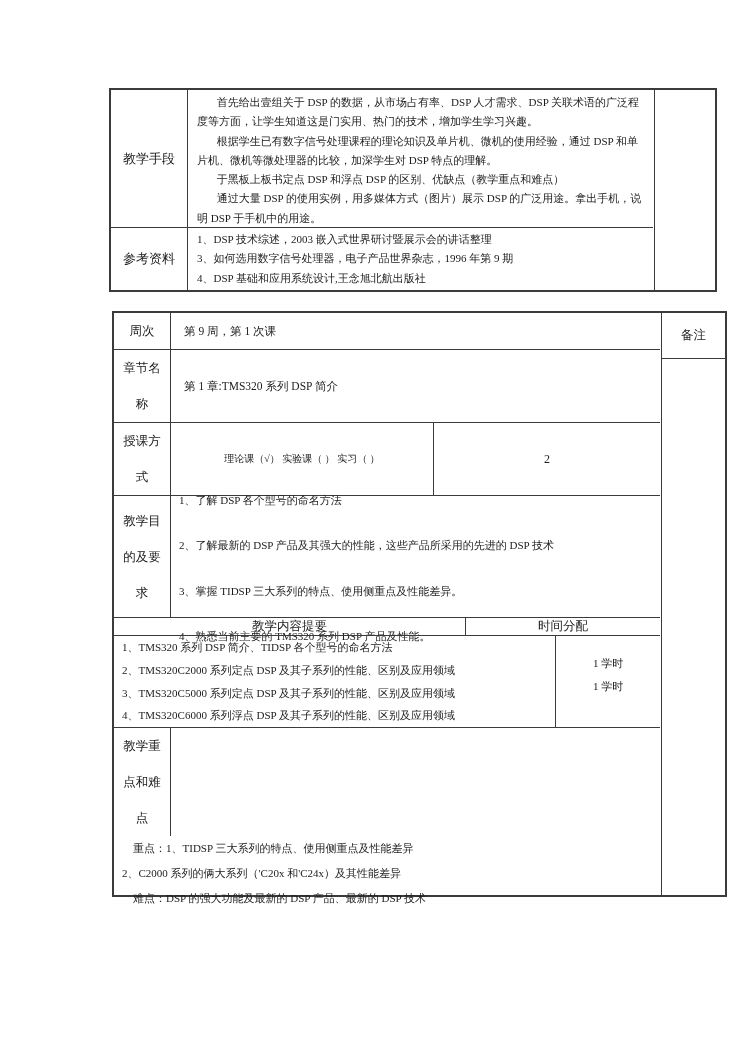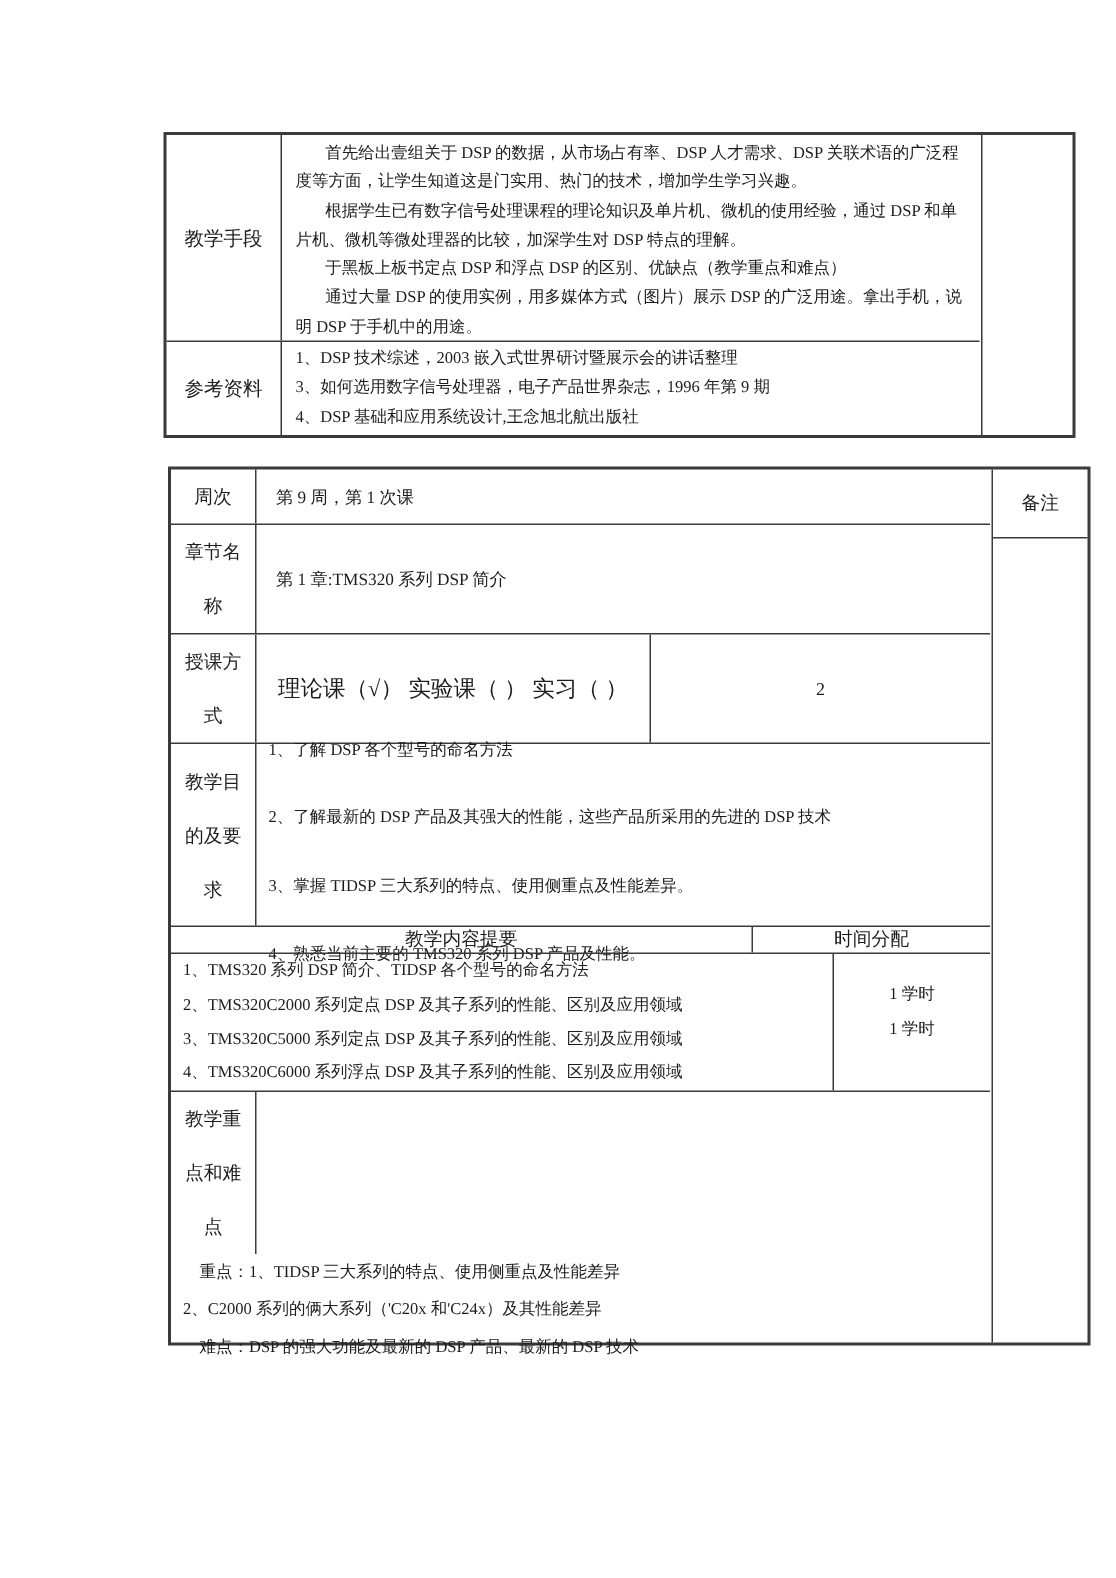--- a/index.html
+++ b/index.html
@@ -30,26 +30,26 @@
   #t2 .remarks-col{position:absolute;top:0;right:0;bottom:0;width:64px;border-left:1px solid #3b3b3b;display:flex;flex-direction:column;}
   #t2 .remarks-header{height:46px;border-bottom:1px solid #3b3b3b;display:flex;align-items:center;justify-content:center;font-size:12.5px;}
   #t2 .remarks-body{flex:1;}
   #t2 .row{display:flex;border-bottom:1px solid #3b3b3b;}
   #t2 .row:last-child{border-bottom:none;flex-direction:column;}
   #t2 .r1{height:46px;} #t2 .r2{height:76px;} #t2 .r3{height:75px;}
   #t2 .r4{height:122px;} #t2 .r5{height:37px;} #t2 .r6{height:114px;} #t2 .r7{flex:1;}
   #t2 .lab{width:57px;border-right:1px solid #3b3b3b;display:flex;align-items:center;justify-content:center;font-size:12.5px;text-align:center;}
   #t2 .lab span{display:inline-block;width:3em;line-height:36px;}
   #t2 .val{flex:1;display:flex;align-items:center;font-size:11.5px;padding-left:13px;}
-  #t2 .ctype{width:263px;border-right:1px solid #3b3b3b;display:flex;align-items:center;justify-content:center;font-size:15px;padding-left:0;}
+  #t2 .ctype{width:263px;border-right:1px solid #3b3b3b;display:flex;align-items:center;justify-content:center;font-size:10px;padding-left:0;}
   #t2 .hours-lab{width:92px;border-right:1px solid #3b3b3b;display:flex;align-items:center;justify-content:center;font-size:12px;}
   #t2 .hours-val{flex:1;display:flex;align-items:center;justify-content:center;font-size:12px;}
   #t2 .lines{flex:1;display:flex;flex-direction:column;justify-content:center;font-size:11px;padding-left:8px;}
   #t2 .obj-lines div{line-height:22.4px;margin-top:23px;}
-  #t2 .hdr-main{width:388px;border-right:1px solid #3b3b3b;display:flex;align-items:center;justify-content:center;font-size:12.5px;}
+  #t2 .hdr-main{width:352px;border-right:1px solid #3b3b3b;display:flex;align-items:center;justify-content:center;font-size:12.5px;}
   #t2 .hdr-time{flex:1;display:flex;align-items:center;justify-content:center;font-size:12.5px;}
   #t2 .content-lines{width:442px;border-right:1px solid #3b3b3b;display:flex;flex-direction:column;justify-content:space-between;font-size:11px;padding-left:8px;}
   #t2 .content-lines div{line-height:22.8px;}
   #t2 .time-vals{flex:1;display:flex;flex-direction:column;align-items:center;padding-top:16px;font-size:11px;}
   #t2 .time-vals div{line-height:23px;}
   #t2 .focus-lines div{line-height:25px;}
   #t2 .focus-lines div:nth-child(odd){text-indent:1em;}
 </style>
 </head>
 <body>

